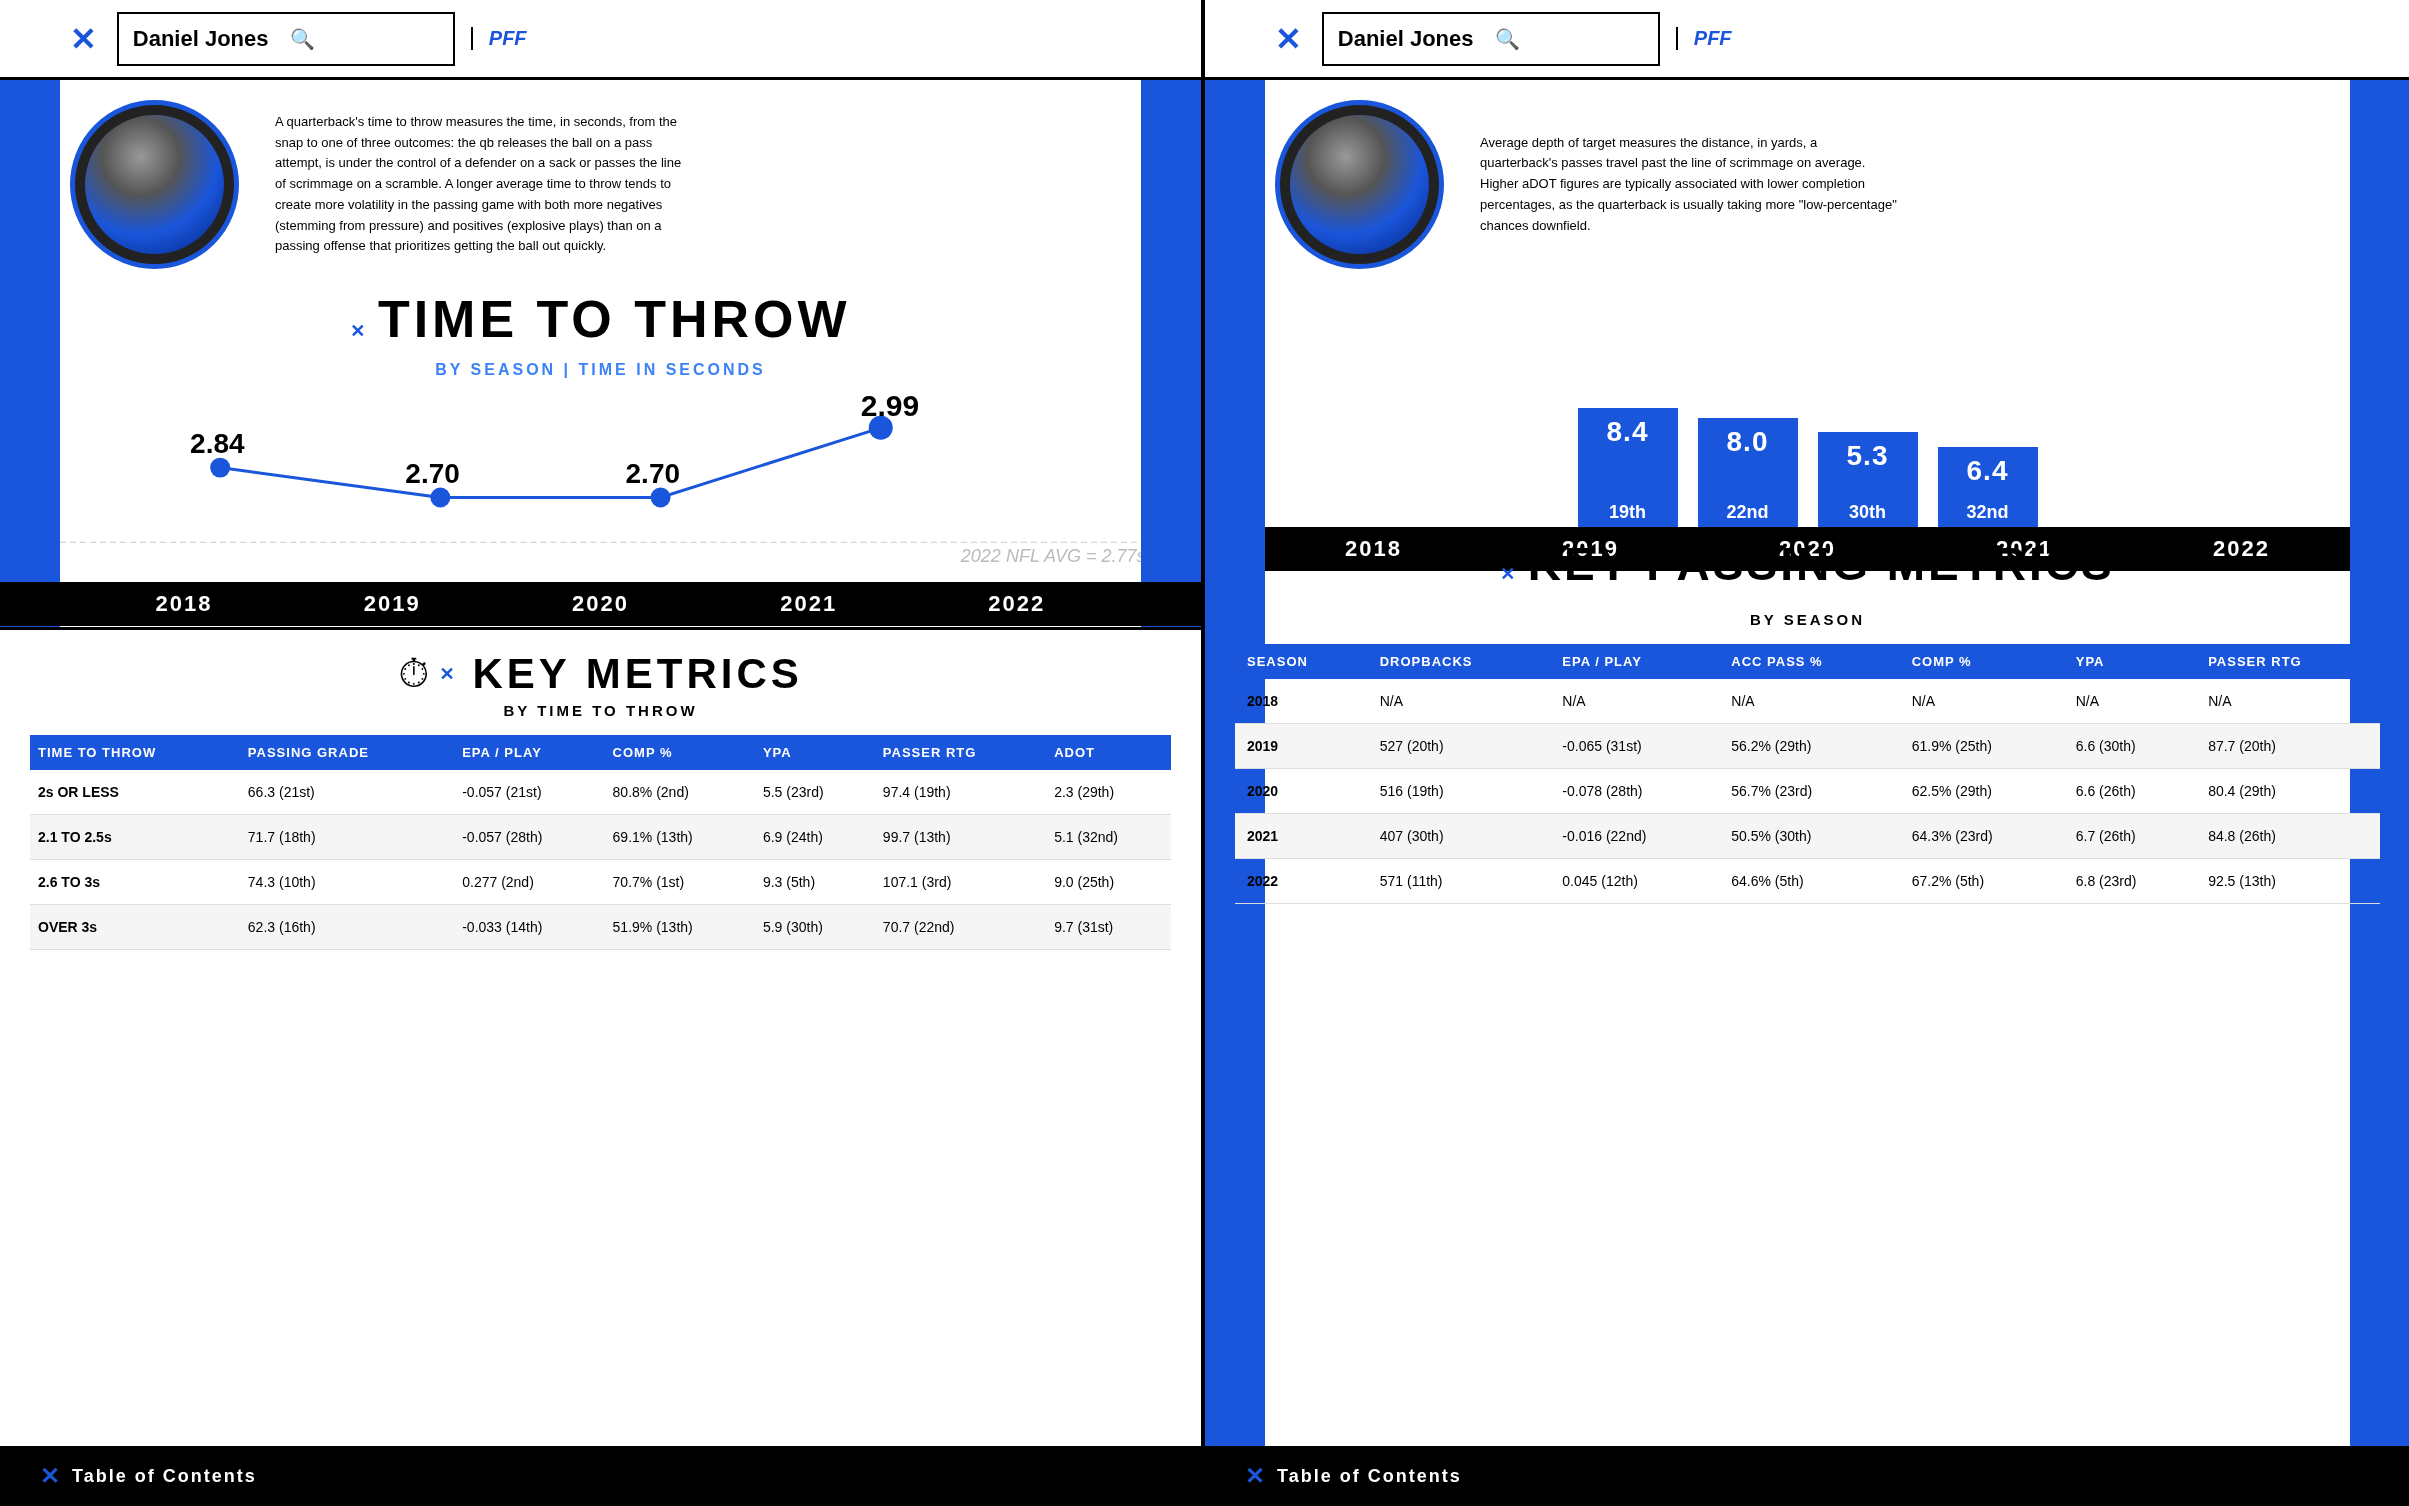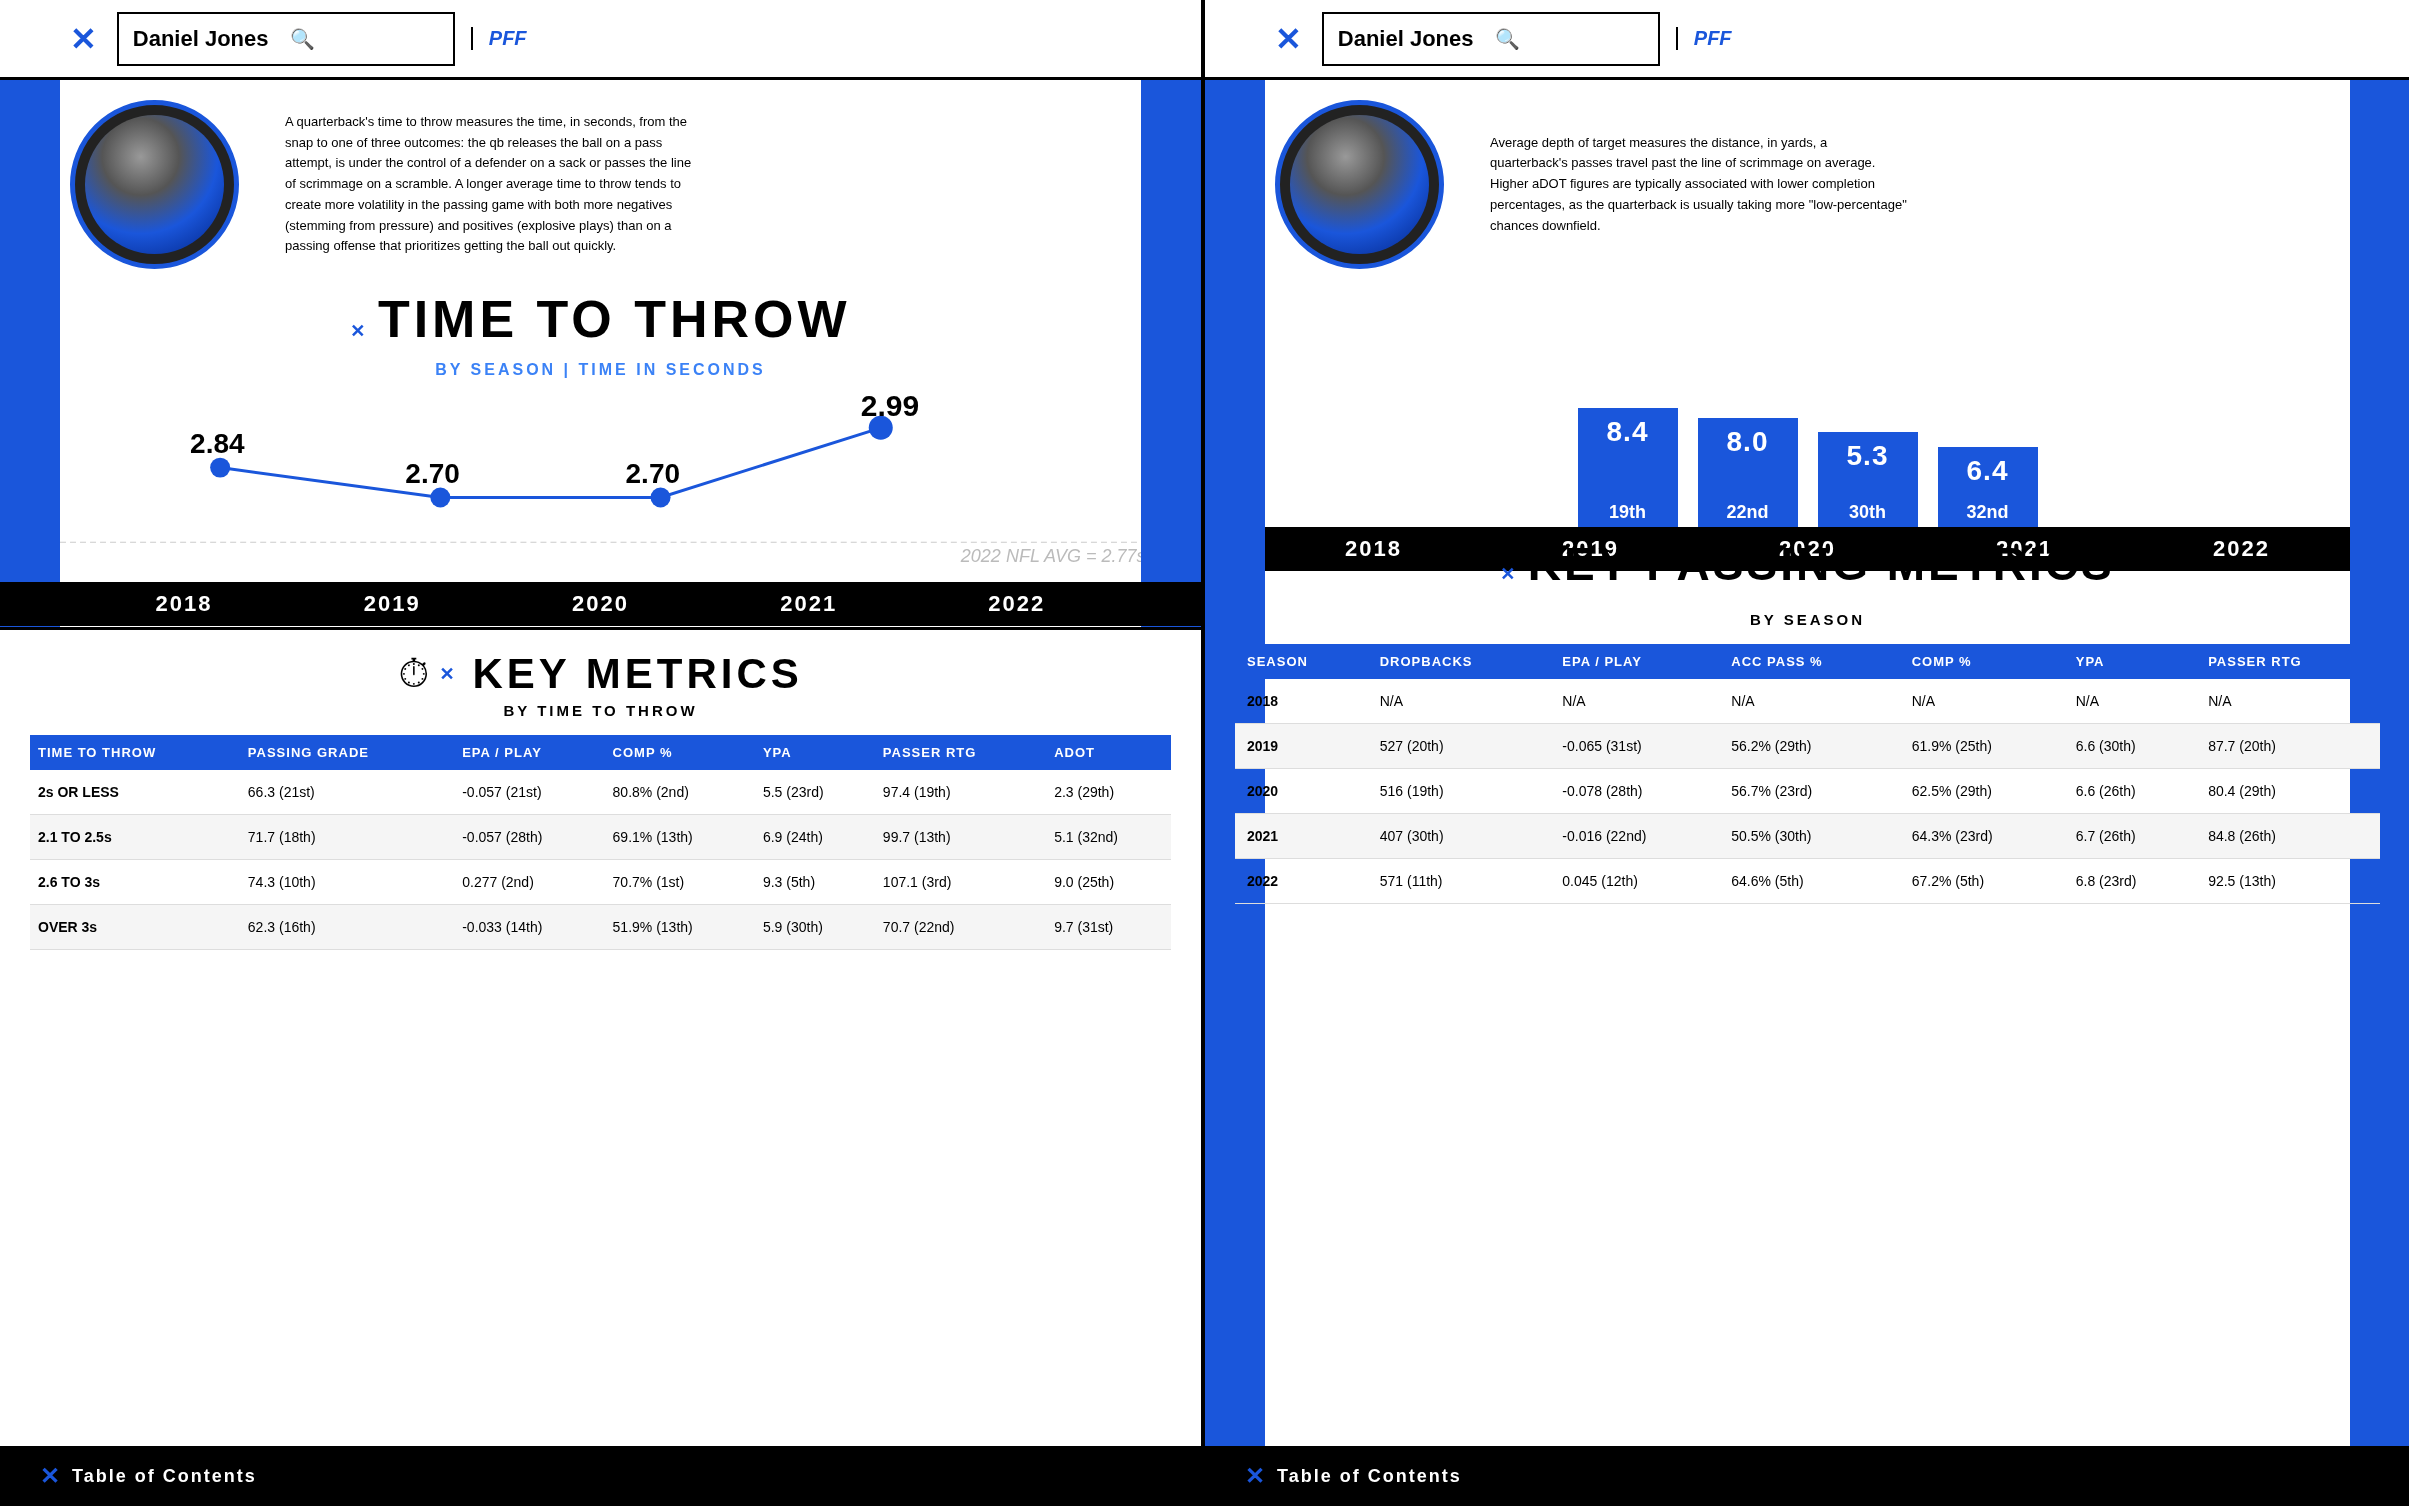--- a/index.html
+++ b/index.html
@@ -82,21 +82,21 @@
     
     .player-section {
       position: absolute;
       top: 80px;
       left: 0;
       right: 0;
       height: 209px;
       display: flex;
       align-items: center;
       padding: 20px 70px;
-      gap: 46px;
+      gap: 36px;
     }
 
     .player-portrait {
       width: 169px;
       height: 169px;
       border-radius: 50%;
       border: 5px solid #1a56db;
       background: #222;
       overflow: hidden;
       flex-shrink: 0;

